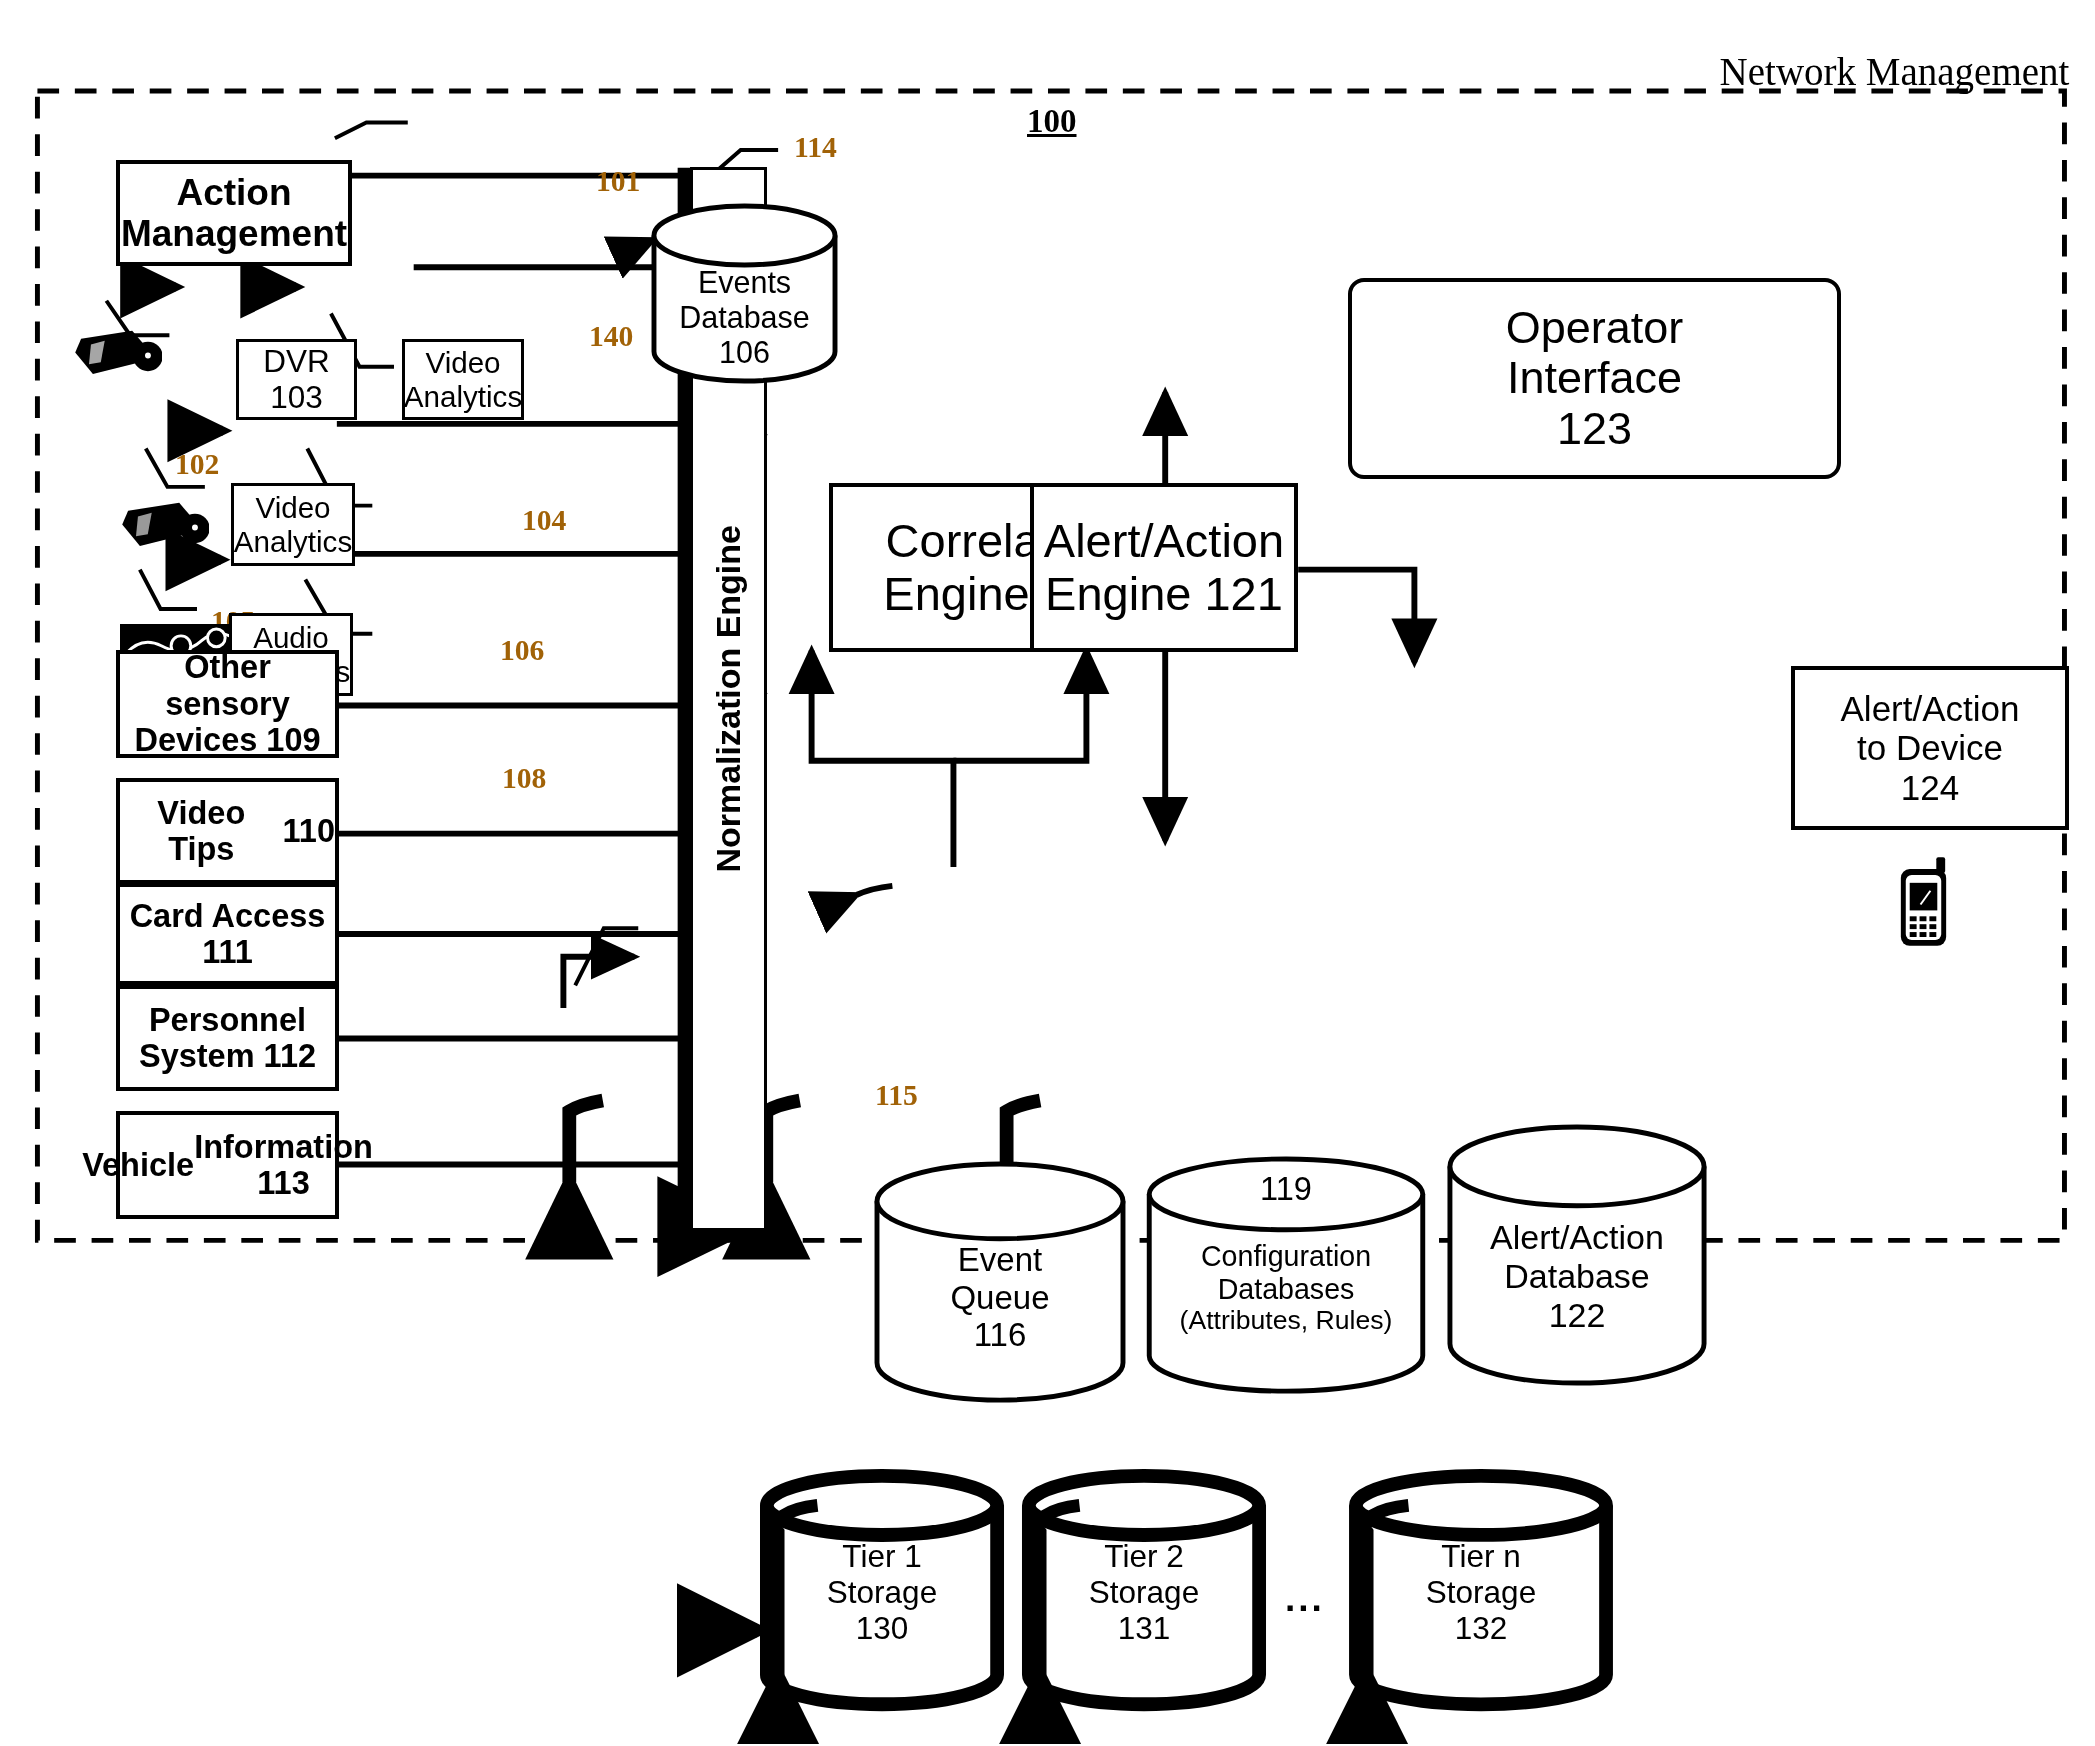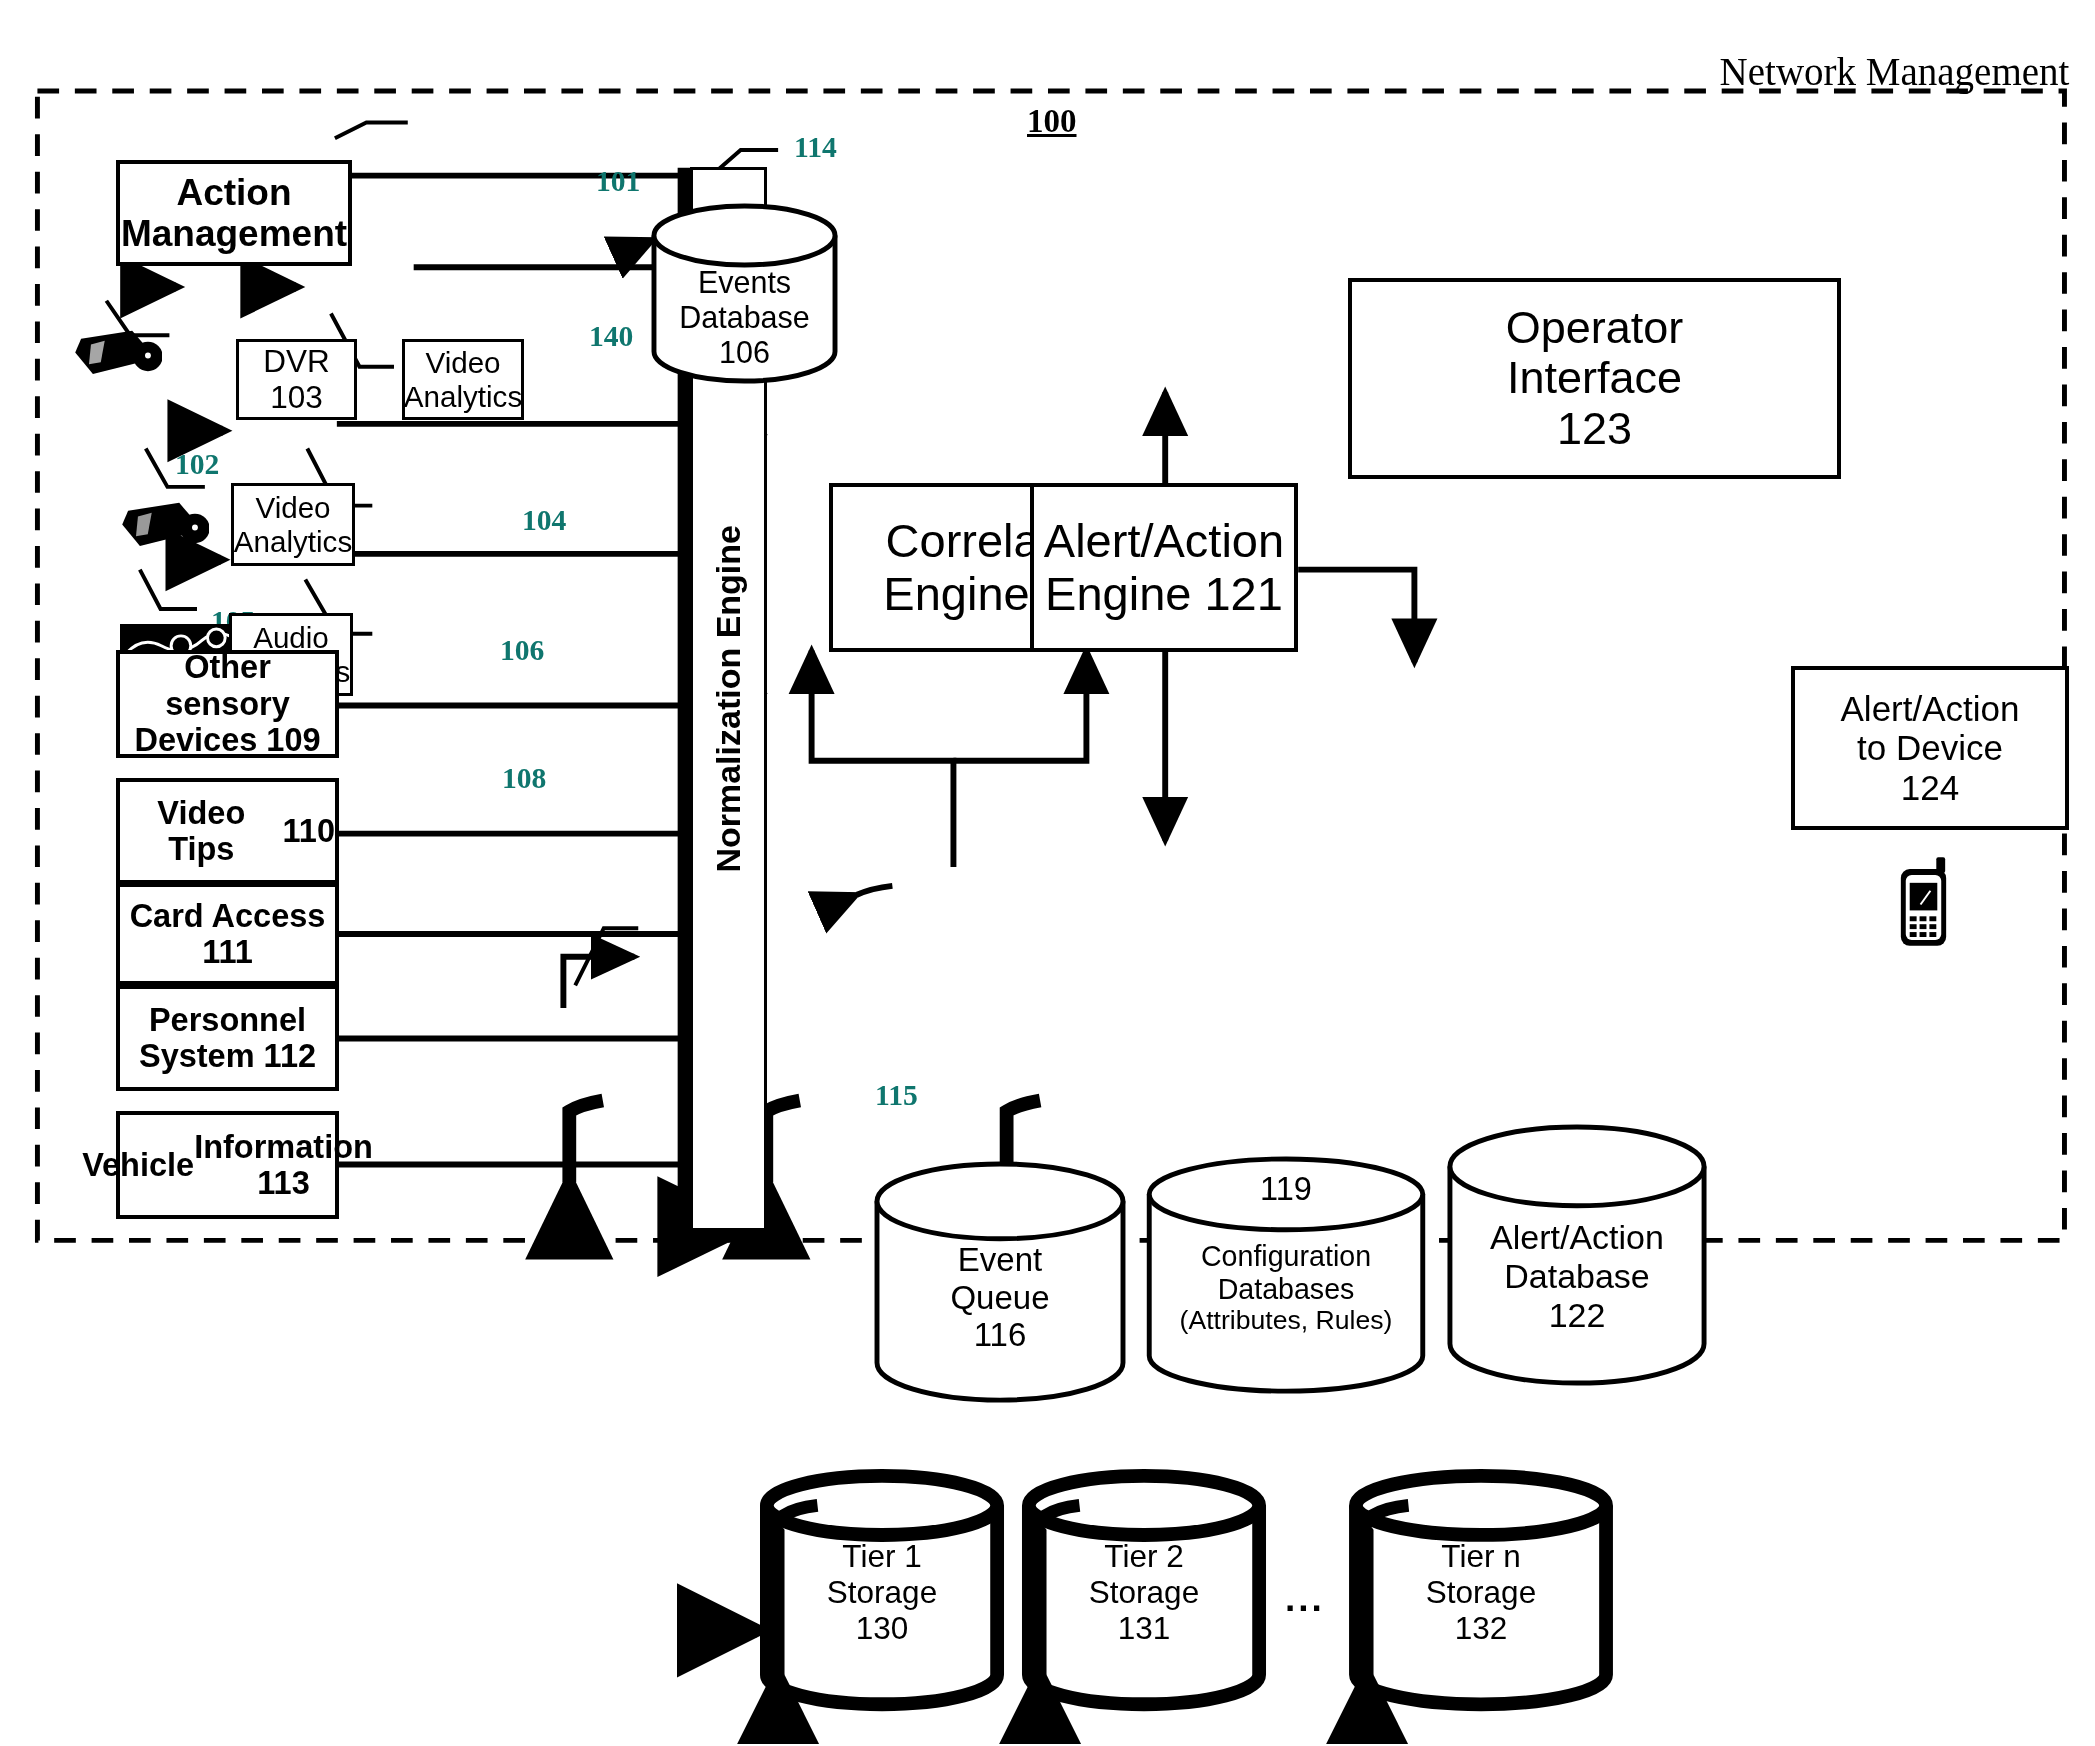--- a/index.html
+++ b/index.html
@@ -2,21 +2,21 @@
 <html><head>
 <meta charset="utf-8">
 <style>
   html,body{margin:0;padding:0;background:#fff;}
   body{width:2095px;height:1747px;position:relative;font-family:"Liberation Sans",sans-serif;color:#000;overflow:hidden;}
   #stage{position:absolute;left:0;top:0;width:2095px;height:1747px;}
   svg#wires{position:absolute;left:0;top:0;width:2095px;height:1747px;pointer-events:none;}
   .node{position:absolute;box-sizing:border-box;display:flex;align-items:center;justify-content:center;text-align:center;background:#fff;}
   .bx{border:3.9px solid #000;line-height:1.12;}
   .bold{font-weight:bold;}
-  .ref{position:absolute;font-family:"Liberation Serif",serif;font-weight:bold;font-size:29.6px;color:#0f766e;white-space:nowrap;}
+  .ref{position:absolute;font-family:"Liberation Serif",serif;font-weight:bold;font-size:29.6px;color:#a16207;white-space:nowrap;}
   .refsans{position:absolute;font-family:"Liberation Sans",sans-serif;font-weight:bold;font-size:29.6px;}
   #fig-title{position:absolute;font-family:"Liberation Serif",serif;font-size:39px;white-space:nowrap;}
   #fig-num{position:absolute;font-family:"Liberation Serif",serif;font-weight:bold;font-size:33px;text-decoration:underline;}
   .vert{writing-mode:vertical-rl;transform:rotate(180deg);}
   .cyl{position:absolute;}
   .cyl .lbl{position:absolute;left:0;width:100%;text-align:center;line-height:1.14;font-family:"Liberation Sans",sans-serif;}
   .camera{position:absolute;}
   .phone{position:absolute;}
   .audioimg{position:absolute;background:#000;overflow:hidden;}
 </style>
@@ -224,21 +224,21 @@
     <span>Correlation</span>
     <span>Engine 117</span>
   </div>
 
   <div class="node bx" style="left:1026px;top:483px;width:0px;height:0px;border:0;"></div>
   <div class="node bx" style="left:1030px;top:483px;width:268px;height:169px;font-size:47px;flex-direction:column;border-width:4.9px;">
     <span>Alert/Action</span>
     <span>Engine 121</span>
   </div>
 
-  <div class="node bx" style="left:1348px;top:278px;width:493px;height:201px;font-size:45px;flex-direction:column;border-width:4.9px;">
+  <div class="node bx" style="left:1348px;top:278px;width:493px;height:201px;font-size:45px;flex-direction:column;border-width:4.9px;border-radius:16px;">
     <span>Operator</span>
     <span>Interface</span>
     <span>123</span>
   </div>
 
   <div class="node bx" style="left:1791px;top:666px;width:278px;height:164px;font-size:35px;flex-direction:column;border-width:4.9px;">
     <span>Alert/Action</span>
     <span>to Device</span>
     <span>124</span>
   </div>

